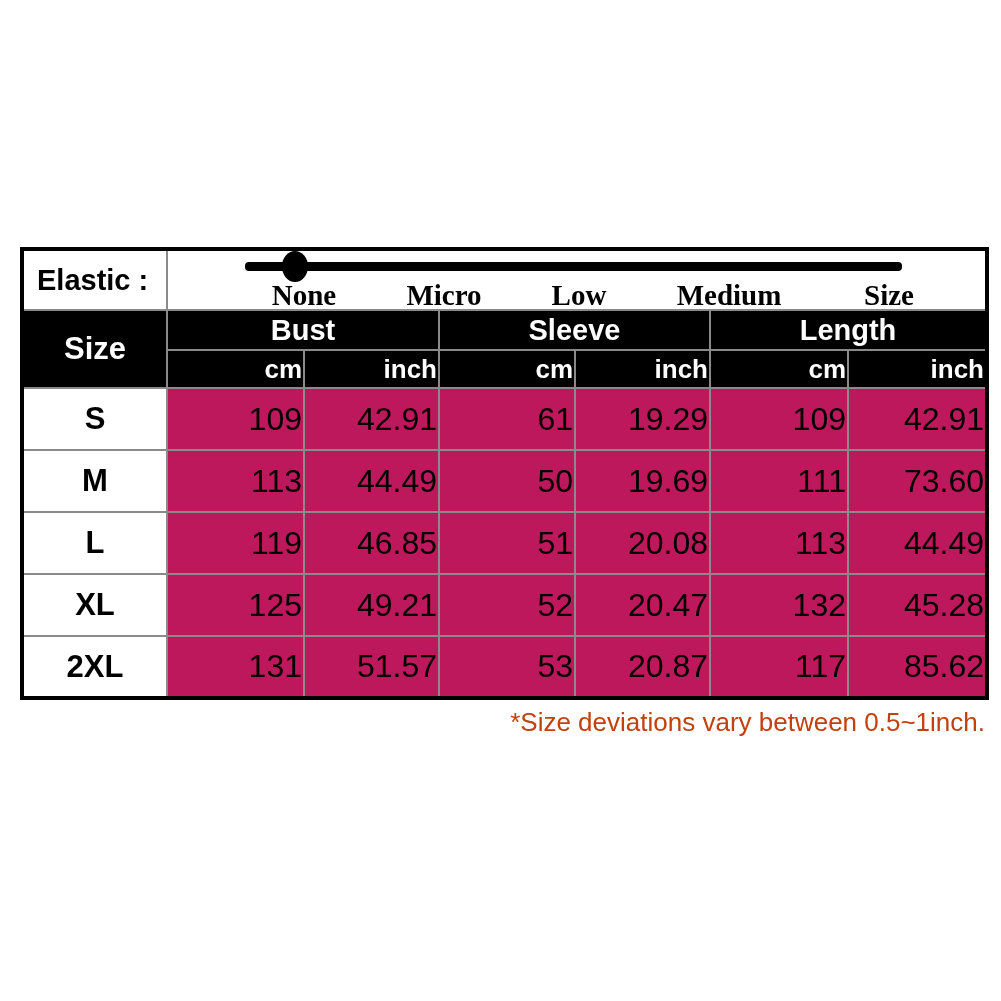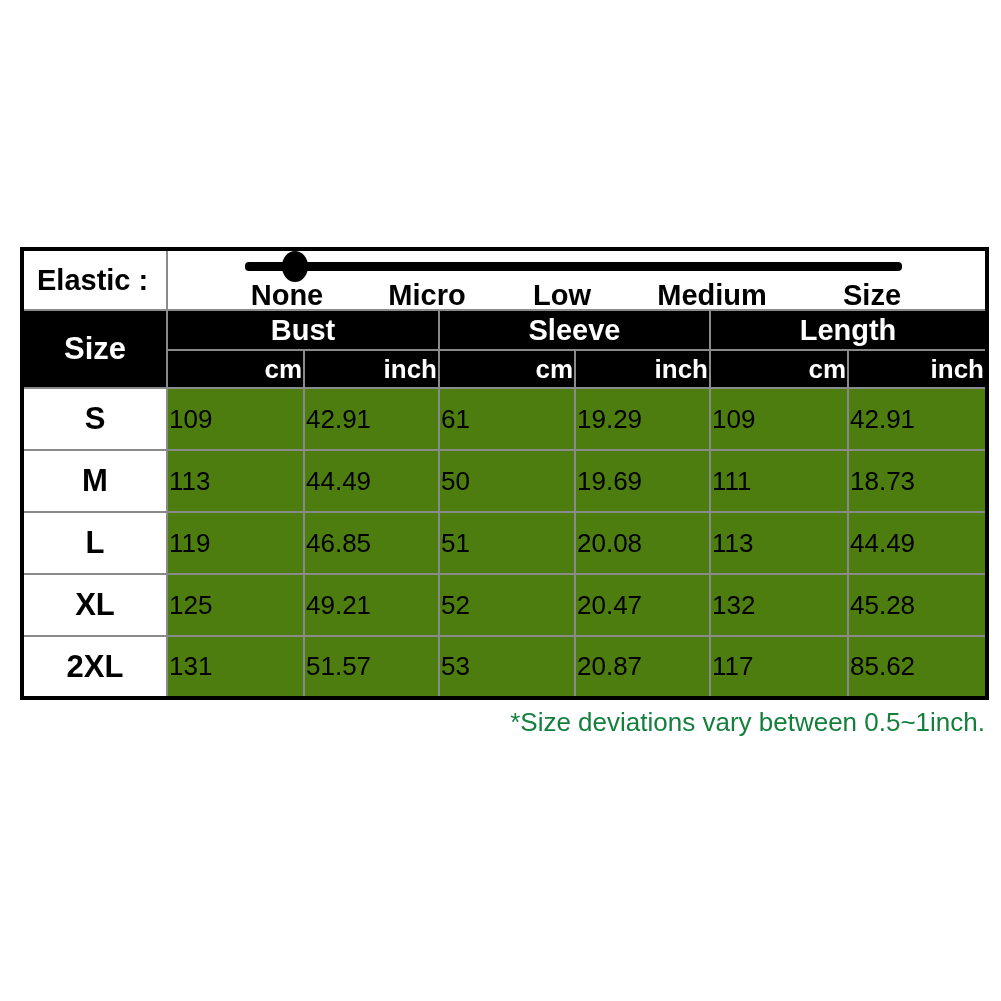--- a/index.html
+++ b/index.html
@@ -49,21 +49,21 @@
   }
   .slider-knob {
     position: absolute;
     left: 114px;
     top: 0px;
     width: 26px;
     height: 31px;
     background: #000000;
     border-radius: 50%;
   }
-  .elastic-levels { position: absolute; left: 0; top: 28px; width: 100%; height: 34px; }
+  .elastic-levels { position: absolute; left: 17px; top: 28px; width: 100%; height: 34px; font-family: Liberation Serif, serif; }
   .elastic-levels span {
     position: absolute;
     transform: translateX(-50%);
     font-weight: bold;
     font-size: 29px;
     white-space: nowrap;
     color: #000000;
   }
 
   
@@ -81,32 +81,32 @@
 
   
   td.size-cell {
     text-align: center;
     vertical-align: middle;
     font-weight: bold;
     font-size: 31px;
     background: #ffffff;
   }
   td.val-cell {
-    text-align: left;
-    vertical-align: middle;
-    font-size: 26px;
-    background: #4d7c0f;
+    text-align: right;
+    vertical-align: middle;
+    font-size: 32px;
+    background: #be185d;
   }
 
   .footnote {
     position: absolute;
     right: 16px;
     top: 707px;
     font-size: 26px;
-    color: #15803d;
+    color: #c2410c;
     white-space: nowrap;
   }
 </style>
 </head>
 <body>
 
 <div class="stage">
 
   <table class="size-chart">
     <colgroup>
@@ -160,21 +160,21 @@
       <td class="val-cell">109</td>
       <td class="val-cell">42.91</td>
     </tr>
     <tr style="height:62px">
       <td class="size-cell">M</td>
       <td class="val-cell">113</td>
       <td class="val-cell">44.49</td>
       <td class="val-cell">50</td>
       <td class="val-cell">19.69</td>
       <td class="val-cell">111</td>
-      <td class="val-cell">18.73</td>
+      <td class="val-cell">73.60</td>
     </tr>
     <tr style="height:62px">
       <td class="size-cell">L</td>
       <td class="val-cell">119</td>
       <td class="val-cell">46.85</td>
       <td class="val-cell">51</td>
       <td class="val-cell">20.08</td>
       <td class="val-cell">113</td>
       <td class="val-cell">44.49</td>
     </tr>

